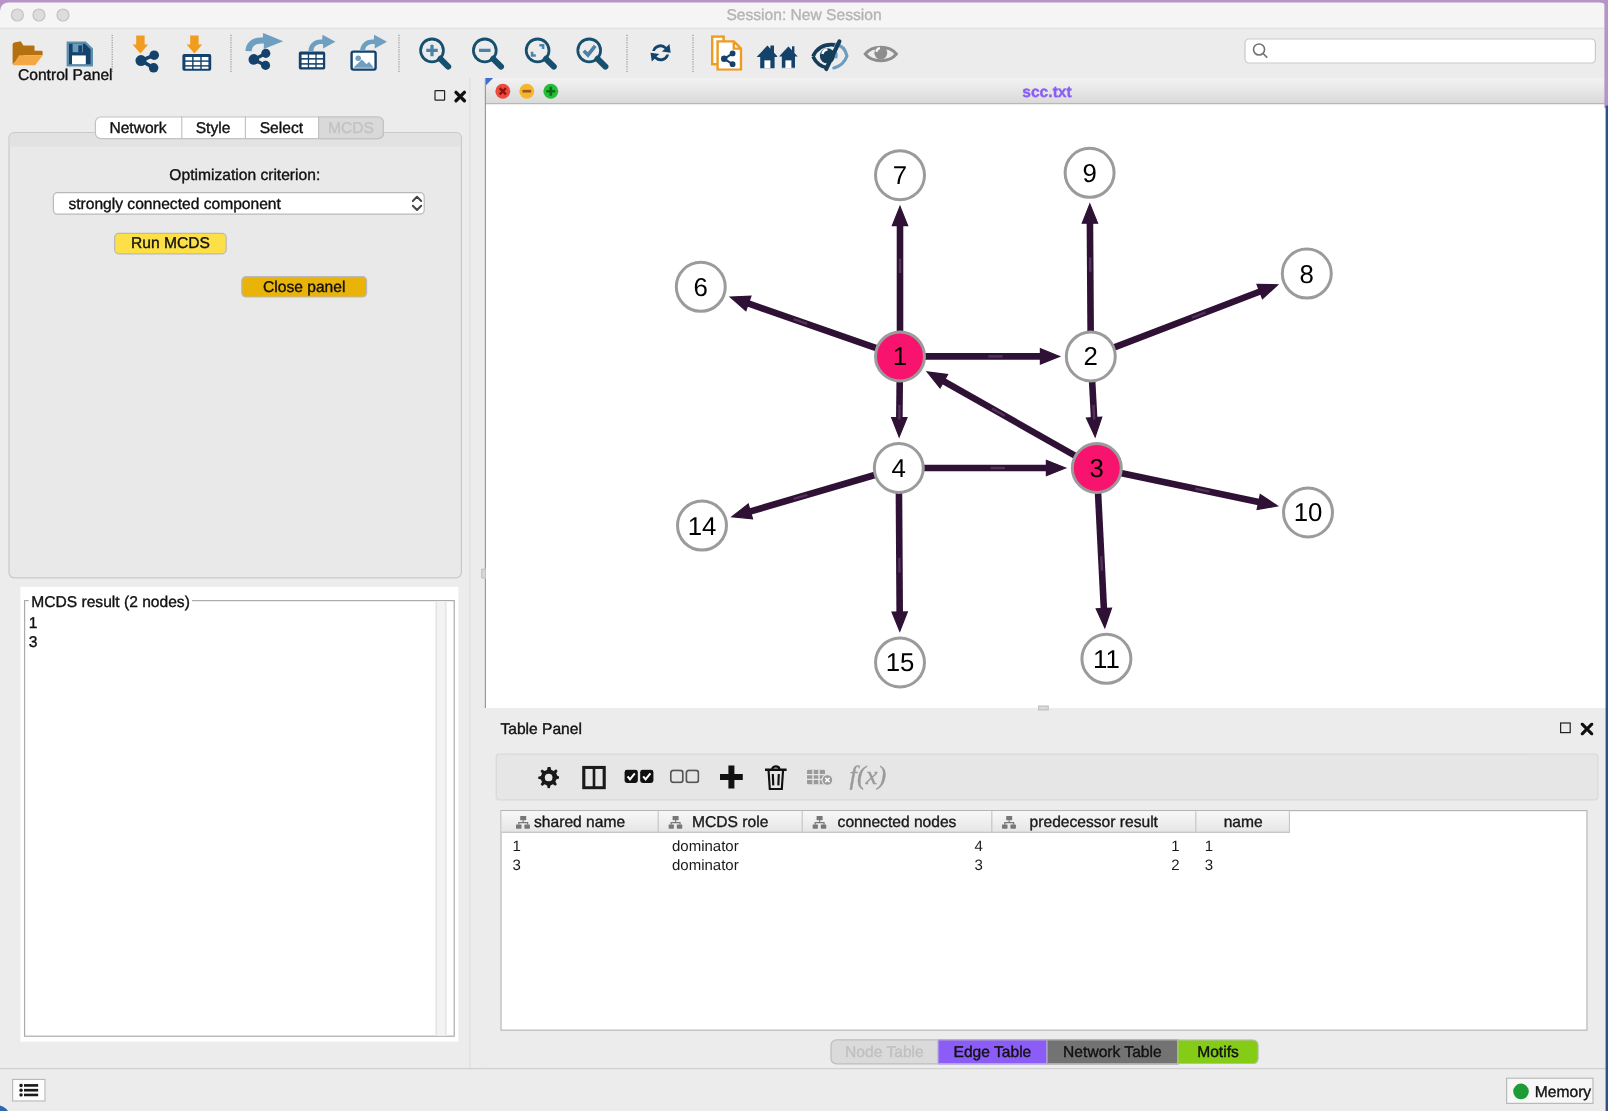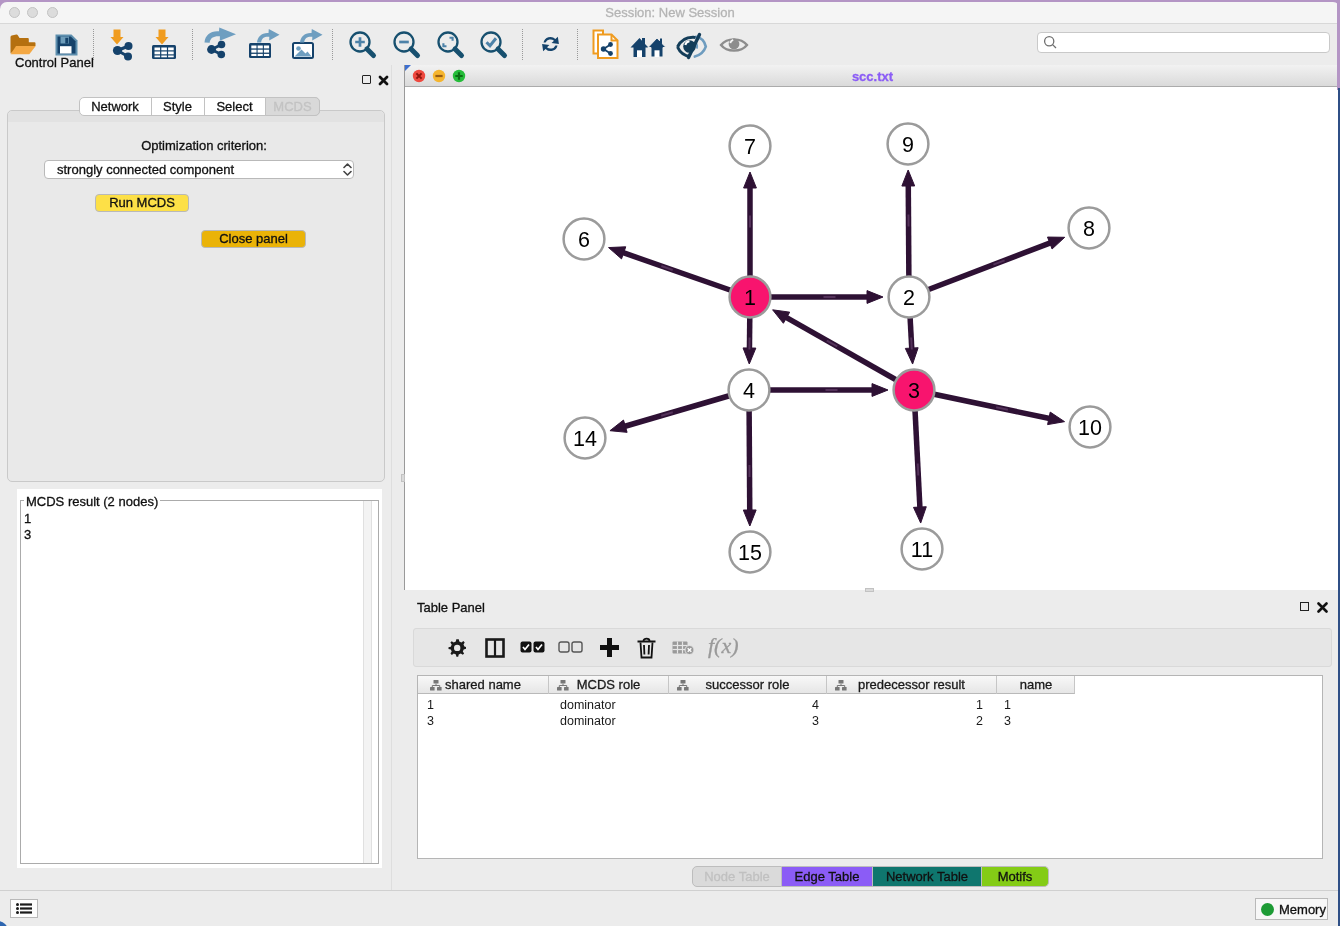--- a/index.html
+++ b/index.html
@@ -377,21 +377,21 @@
 
 <div class="abs" style="left:274px;top:5px;width:50px;font-size:22px;font-style:italic;color:#9a9a9a;font-family:'Liberation Serif',serif;">f(x)</div>
 </div>
 
 <div class="abs" style="left:417px;top:675px;width:906px;height:184px;background:#fff;border:1px solid #b5b5b5;"></div>
 <div id="thead" class="abs" style="left:418px;top:676px;width:657px;height:18px;background:linear-gradient(#f8f8f8,#e6e6e6);border-right:1px solid #c6c6c6;border-bottom:1px solid #b9b9b9;"></div>
 
 <div id="theadcells" class="abs" style="left:418px;top:676px;width:657px;height:18px;font-size:13px;color:#1a1a1a;">
 <div class="abs" style="left:0;top:0;width:131px;height:18px;border-right:1px solid #c6c6c6;text-align:center;line-height:17px;">shared name</div>
 <div class="abs" style="left:131px;top:0;width:120px;height:18px;border-right:1px solid #c6c6c6;text-align:center;line-height:17px;">MCDS role</div>
-<div class="abs" style="left:251px;top:0;width:158px;height:18px;border-right:1px solid #c6c6c6;text-align:center;line-height:17px;">successor role</div>
+<div class="abs" style="left:251px;top:0;width:158px;height:18px;border-right:1px solid #c6c6c6;text-align:center;line-height:17px;">connected nodes</div>
 <div class="abs" style="left:409px;top:0;width:170px;height:18px;border-right:1px solid #c6c6c6;text-align:center;line-height:17px;">predecessor result</div>
 <div class="abs" style="left:579px;top:0;width:78px;height:18px;text-align:center;line-height:17px;">name</div>
 <svg class="abs" style="left:12px;top:4px;" width="12" height="11" viewBox="0 0 12 11">
       <g fill="#777">
         <rect x="3.5" y="0" width="5" height="3.6" rx="0.5"></rect>
         <rect x="0" y="7" width="4.6" height="3.6" rx="0.5"></rect>
         <rect x="7" y="7" width="4.6" height="3.6" rx="0.5"></rect>
         <path d="M6 3.6 V5.5 M2.3 7 V5.5 H9.7 V7" stroke="#777" fill="none" stroke-width="1"></path>
       </g>
     </svg>
@@ -429,21 +429,21 @@
 <div class="abs" style="left:9px;top:19px;">3</div>
 <div class="abs" style="left:142px;top:19px;">dominator</div>
 <div class="abs" style="left:251px;top:19px;width:150px;text-align:right;">3</div>
 <div class="abs" style="left:409px;top:19px;width:156px;text-align:right;">2</div>
 <div class="abs" style="left:586px;top:19px;">3</div>
 </div>
 
 <div id="bottomtabs" class="abs" style="left:692px;top:866px;height:21px;font-size:13px;">
 <div class="abs" style="left:0;top:0;width:90px;height:21px;background:#dadada;border:1px solid #bdbdbd;border-radius:5px 0 0 5px;color:#c0c0c0;text-align:center;line-height:20px;">Node Table</div>
 <div class="abs" style="left:90px;top:0;width:91px;height:21px;background:#8b5cf6;border:1px solid #bdbdbd;border-left:none;color:#111;text-align:center;line-height:20px;">Edge Table</div>
-<div class="abs" style="left:181px;top:0;width:109px;height:21px;background:#0f766e;border:1px solid #bdbdbd;border-left:none;color:#111;text-align:center;line-height:20px;">Network Table</div>
+<div class="abs" style="left:181px;top:0;width:109px;height:21px;background:#737373;border:1px solid #bdbdbd;border-left:none;color:#111;text-align:center;line-height:20px;">Network Table</div>
 <div class="abs" style="left:290px;top:0;width:67px;height:21px;background:#84cc16;border:1px solid #bdbdbd;border-left:none;border-radius:0 5px 5px 0;color:#111;text-align:center;line-height:20px;">Motifs</div>
 </div>
 
 <div class="abs" style="left:0;top:890px;width:1340px;height:36px;background:#ececec;border-top:1px solid #d0d0d0;"></div>
 <div class="abs" style="left:10px;top:899px;width:28px;height:19px;background:#fdfdfd;border:1px solid #b9b9b9;"></div>
 <svg class="abs" style="left:16px;top:903px;" width="16" height="11" viewBox="0 0 16 11">
     <g fill="#1a1a1a">
       <circle cx="1.5" cy="1.5" r="1.5"></circle>
       <rect x="4" y="0.4" width="12" height="2.2"></rect>
       <circle cx="1.5" cy="5.5" r="1.5"></circle>

